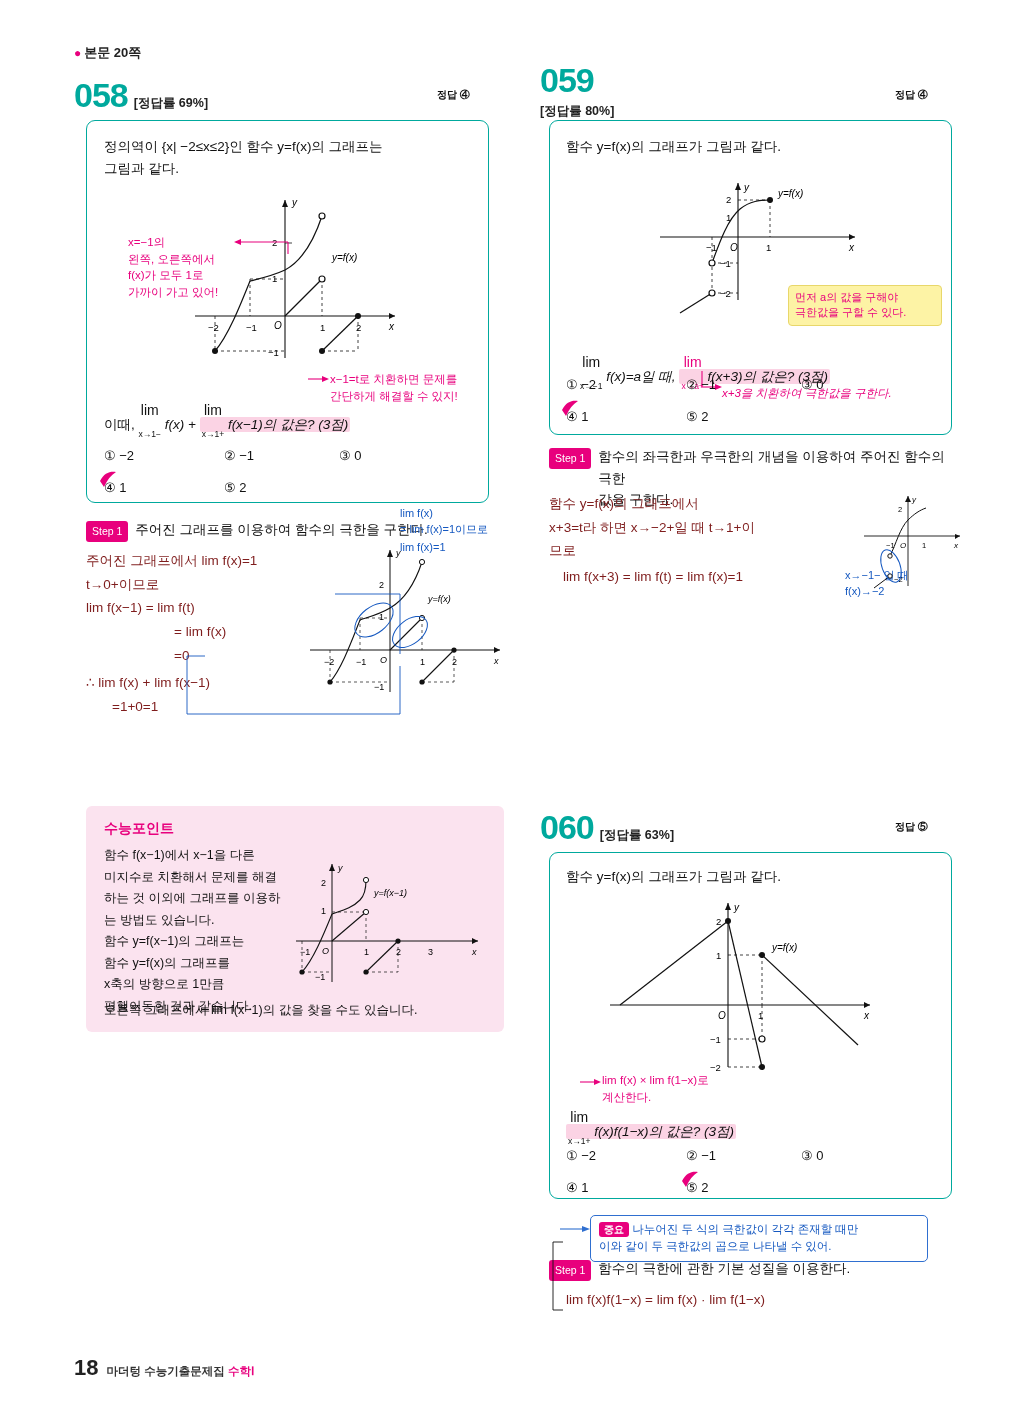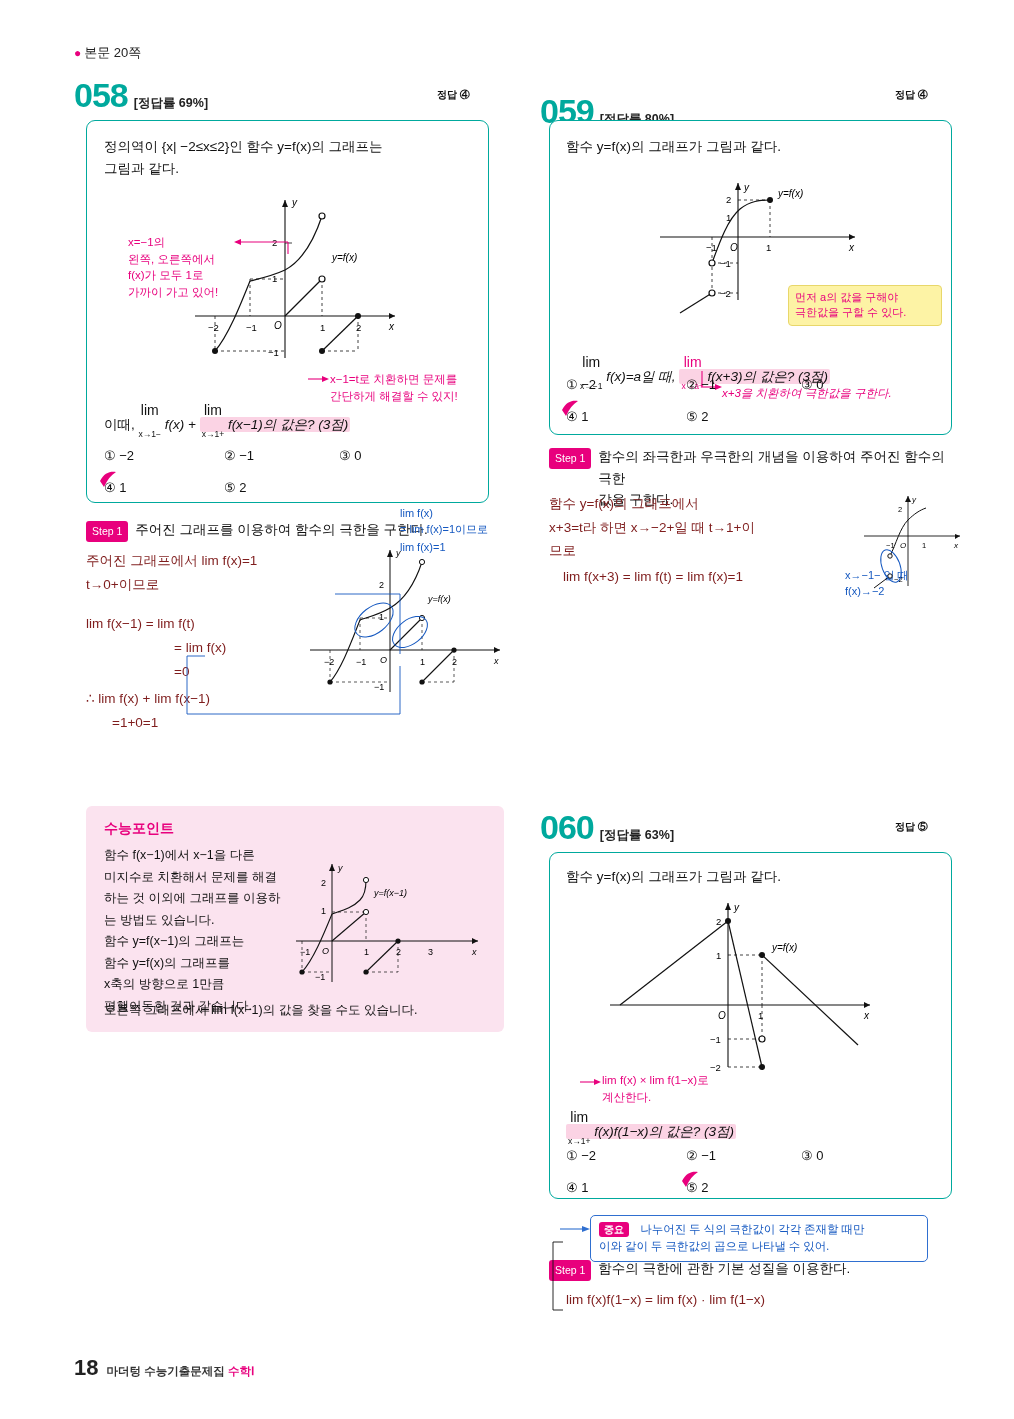--- a/index.html
+++ b/index.html
@@ -7,21 +7,21 @@
     width:1014px;height:1419px;
     background:#ffffff;
     font-family:"Liberation Sans", sans-serif;
     color:#111;
     position:relative;
     overflow:hidden;
   }
   .page{position:relative;width:1014px;height:1419px;}
 
   
-  .ref{position:absolute;left:74px;top:44px;font-size:13px;font-weight:normal;color:#222;}
+  .ref{position:absolute;left:74px;top:44px;font-size:13px;font-weight:bold;color:#222;}
   .ref .dot{color:#e8007d;font-size:12px;margin-right:3px;}
 
   
   .qhead{position:absolute;display:flex;align-items:baseline;gap:6px;text-align:center;}
   .qnum{font-size:34px;font-weight:bold;color:#00a99d;letter-spacing:-1px;line-height:1;}
   .qrate{font-size:12.5px;font-weight:bold;color:#222;}
   .qans{position:absolute;font-size:10px;font-weight:bold;color:#111;}
 
   
   .qbox{position:absolute;border:1.6px solid #00a99d;border-radius:9px;background:#fff;}
@@ -183,21 +183,21 @@
   </svg>
 
   <div class="step" style="left:86px;top:519px;width:400px;">
     <span class="stepbadge">Step 1</span>
     <span>주어진 그래프를 이용하여 함수의 극한을 구한다.</span>
   </div>
 
   <div class="sol" style="left:86px;top:549px;width:250px;">
     <div>주어진 그래프에서  lim f(x)=1</div>
     <div>t→0+이므로</div>
-    <div style="margin-top:16px;">lim f(x−1) = lim f(t)</div>
+    <div style="margin-top:0;">lim f(x−1) = lim f(t)</div>
     <div style="margin-left:88px;">= lim f(x)</div>
     <div style="margin-left:88px;">=0</div>
     <div style="margin-top:4px;">∴ lim f(x) + lim f(x−1)</div>
     <div style="margin-left:26px;">=1+0=1</div>
   </div>
 
   <div class="blue-note" style="left:400px;top:506px;white-space:pre-line;">lim f(x)
 = lim f(x)=1이므로</div>
   <div class="blue-note" style="left:400px;top:540px;">lim f(x)=1</div>
 
@@ -285,21 +285,21 @@
       <line x1="78" y1="116" x2="110" y2="85" stroke="#111" stroke-width="1.1"></line>
       <circle cx="14" cy="116" r="2.6" fill="#111"></circle>
       <circle cx="78" cy="24" r="2.6" fill="#fff" stroke="#111"></circle>
       <circle cx="78" cy="56" r="2.6" fill="#fff" stroke="#111"></circle>
       <circle cx="78" cy="116" r="2.6" fill="#111"></circle>
       <circle cx="110" cy="85" r="2.6" fill="#111"></circle>
       <text x="86" y="40" font-size="9" font-style="italic">y=f(x−1)</text>
     </svg>
   </div>
 
-  <div class="qhead" style="left:540px;top:94px;">
+  <div class="qhead" style="left:540px;top:63px;flex-direction:column;">
     <span class="qnum">059</span>
     <span class="qrate">[정답률 80%]</span>
   </div>
   <div class="qans" style="left:895px;top:88px;">정답 ④</div>
 
   <div class="qbox" style="left:549px;top:120px;width:401px;height:313px;"></div>
   <div class="qtext" style="left:566px;top:136px;width:370px;">함수 y=f(x)의 그래프가 그림과 같다.</div>
 
   <div class="graph" style="left:650px;top:175px;">
     <svg width="220" height="140" viewBox="0 0 220 140">
@@ -479,21 +479,21 @@
       <span class="ch" style="width:120px;">④ 1</span>
       <span class="ch">⑤ 2</span>
     </div>
   </div>
   <svg class="graph" style="left:680px;top:1169px;" width="22" height="20">
     <path d="M2,12 C6,4 12,2 18,3 C13,6 9,11 6,18 Z" fill="#e8007d"></path>
   </svg>
 
   <div class="bluebox" style="left:590px;top:1215px;width:320px;">
     <span class="jungyo">중요</span>
-    <span style="white-space:pre-line;margin-left:8px;font-family:Liberation Serif, serif;">나누어진 두 식의 극한값이 각각 존재할 때만
+    <span style="white-space:pre-line;margin-left:0;">나누어진 두 식의 극한값이 각각 존재할 때만
 이와 같이 두 극한값의 곱으로 나타낼 수 있어.</span>
   </div>
   <svg class="graph" style="left:558px;top:1222px;" width="34" height="14">
     <line x1="2" y1="7" x2="28" y2="7" stroke="#2f6fd0" stroke-width="1.1"></line>
     <polygon points="32,7 24,4 24,10" fill="#2f6fd0"></polygon>
   </svg>
 
   <div class="step" style="left:549px;top:1258px;width:400px;">
     <span class="stepbadge">Step 1</span>
     <span>함수의 극한에 관한 기본 성질을 이용한다.</span>

